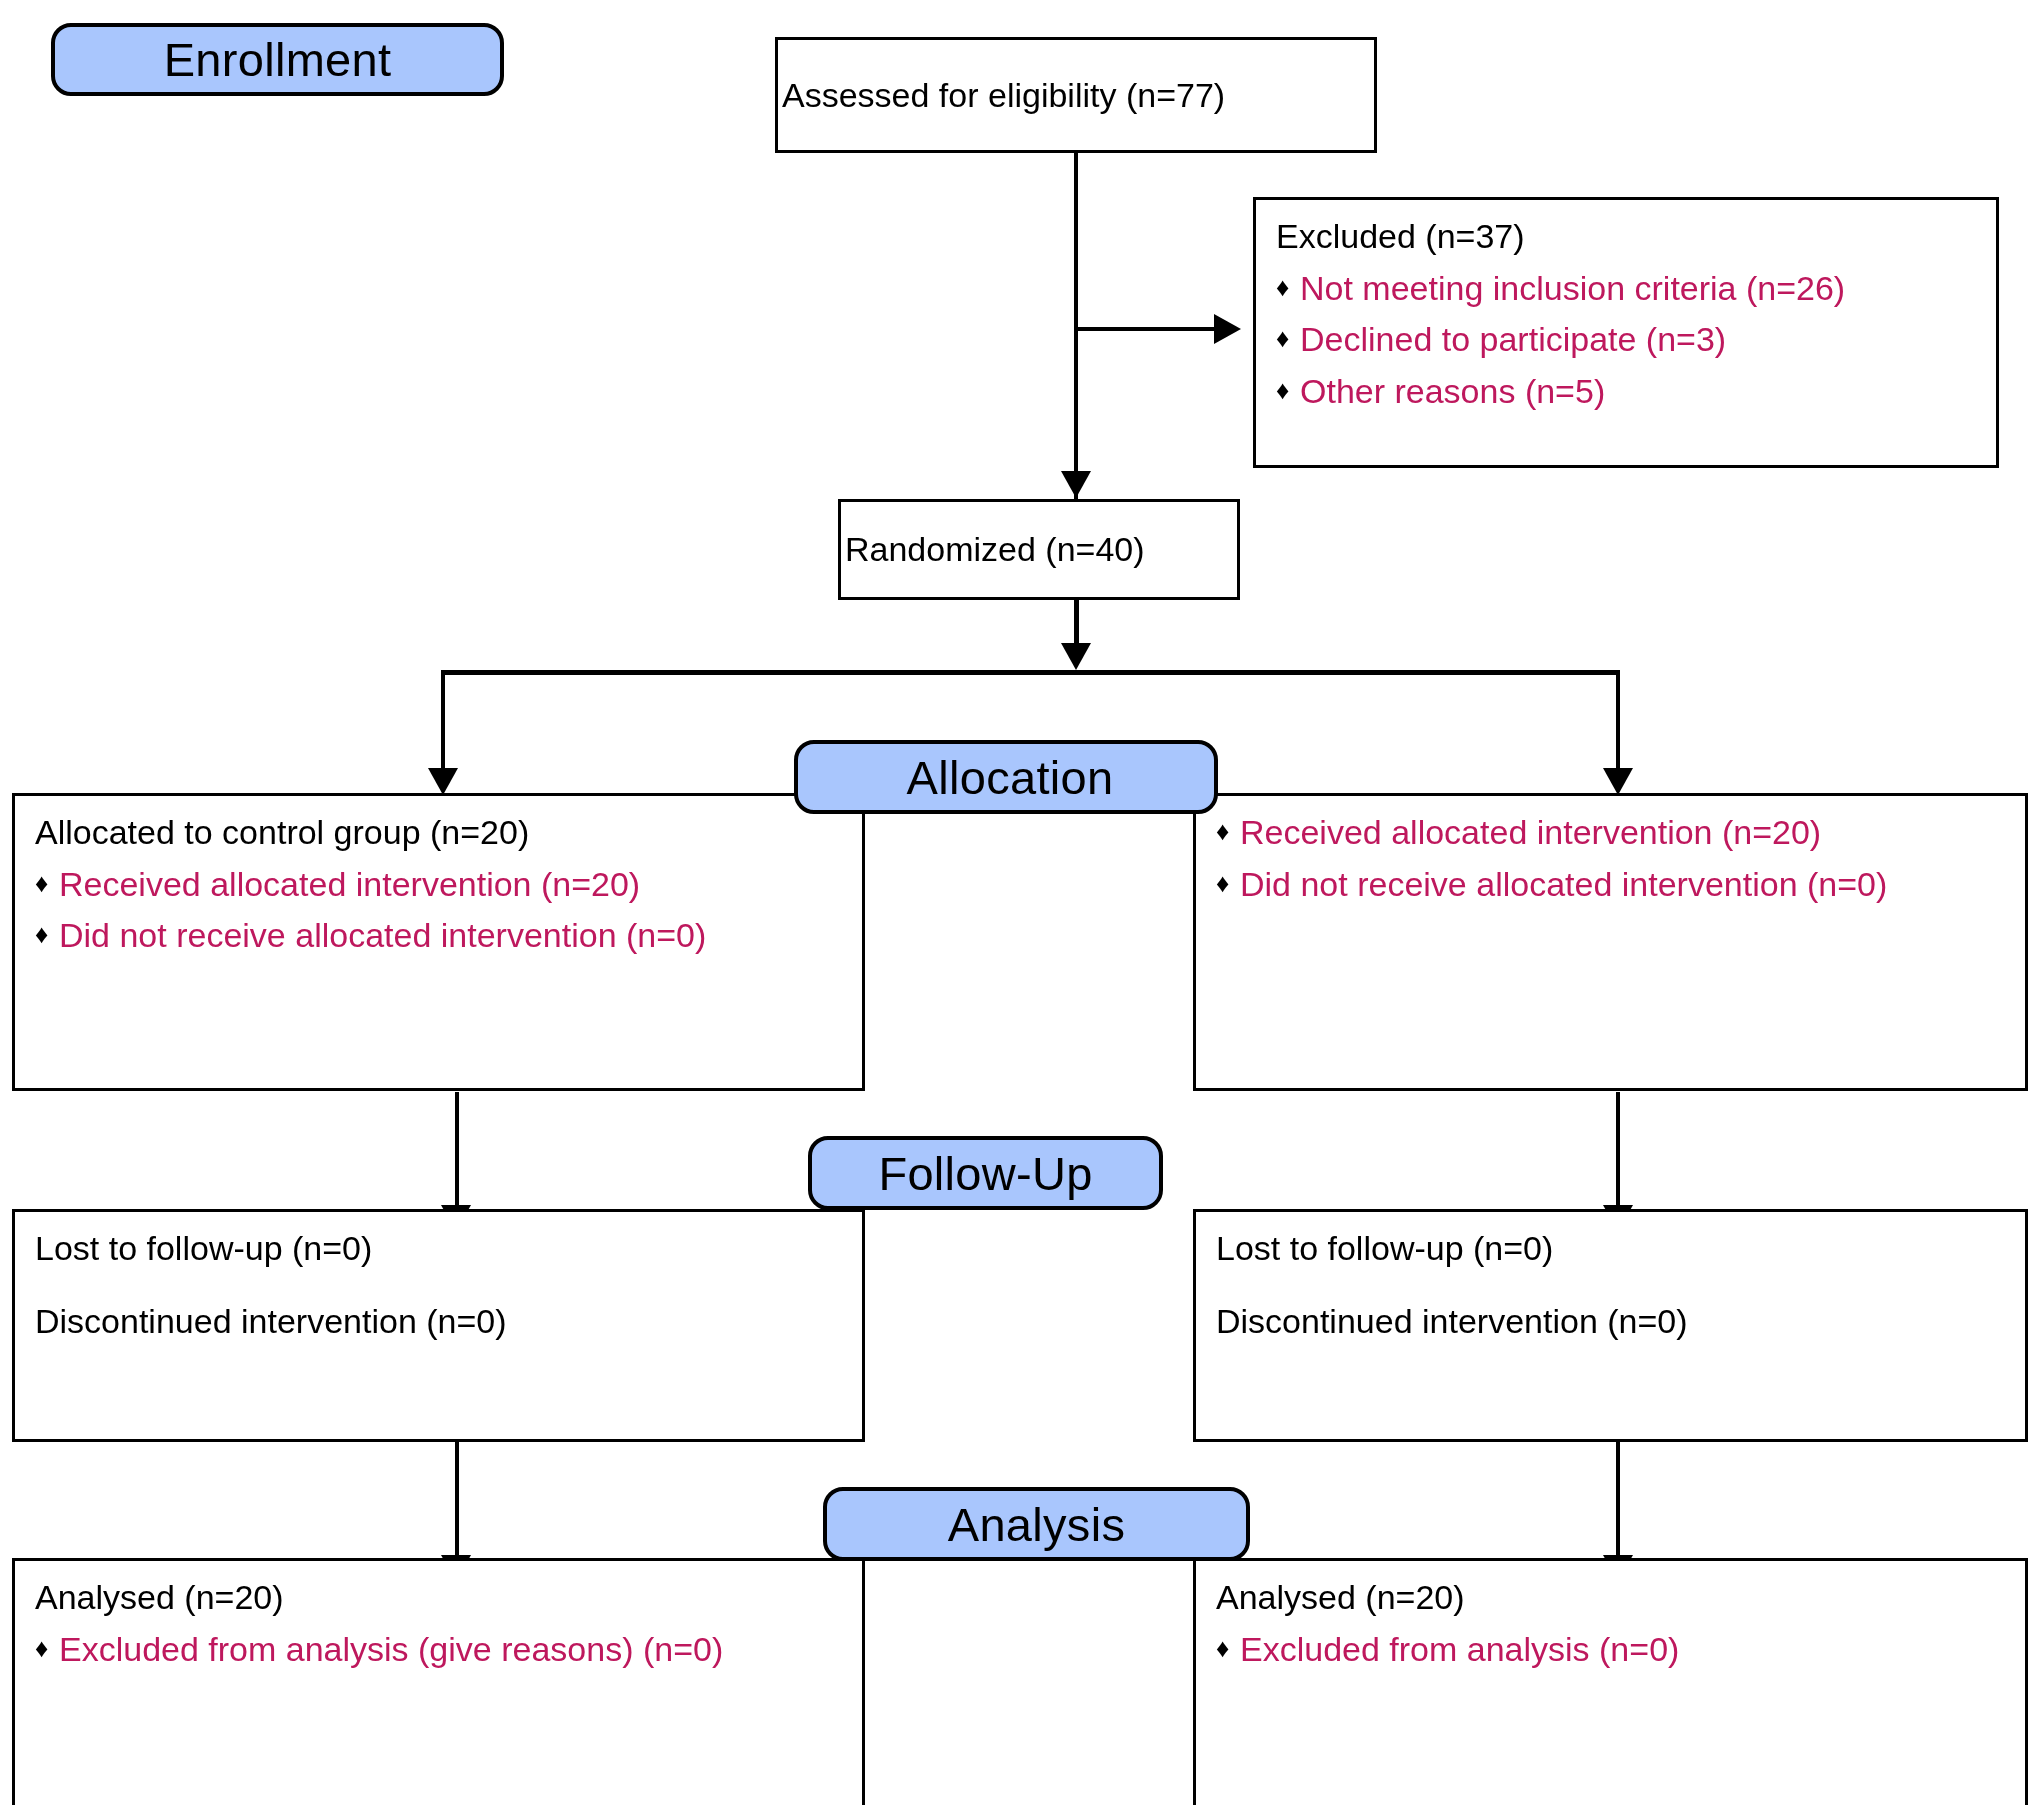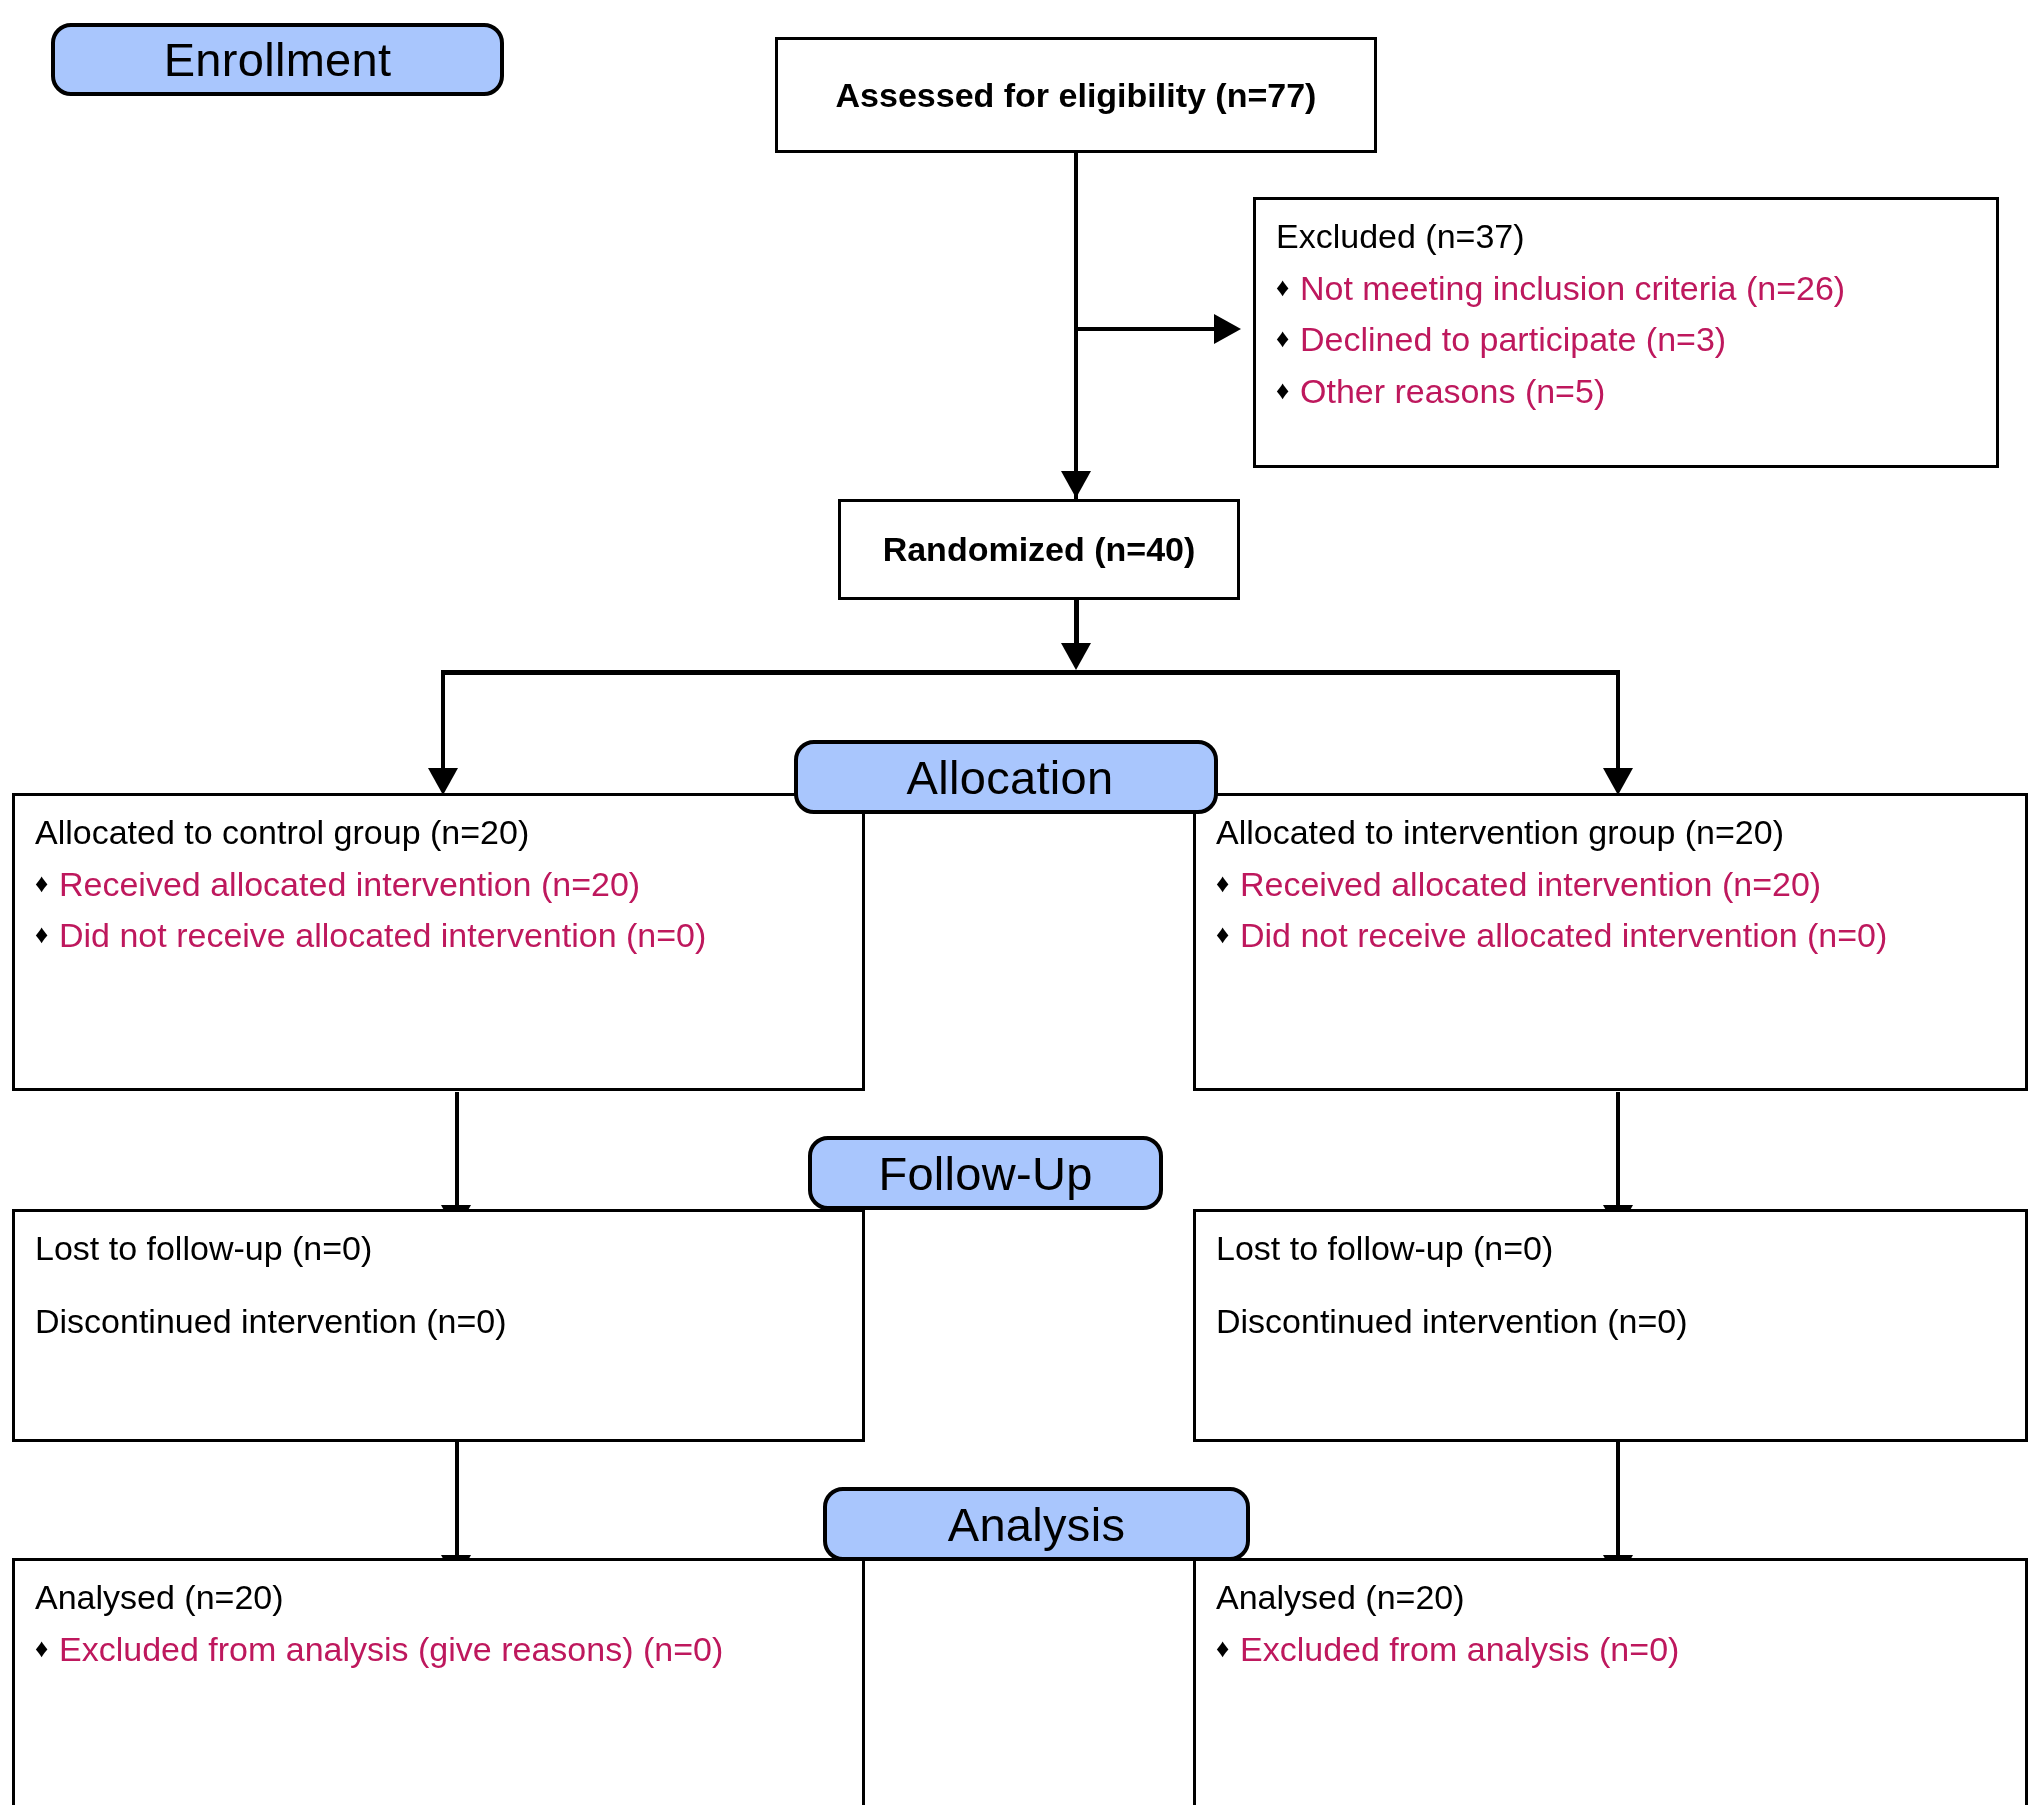--- a/index.html
+++ b/index.html
@@ -48,24 +48,22 @@
   }
   .box-inner {
     position: absolute;
     left: 0; right: 0; top: 0;
     padding: 18px 20px;
     box-sizing: border-box;
   }
   .box-center {
     display: flex;
     align-items: center;
-    justify-content: center;
     height: 100%;
-    padding: 12px;
-    font-weight: bold;
+    padding: 4px;
   }
   .txt {
     color: #000000;
     font-size: 34px;
     line-height: 1.06;
     white-space: nowrap;
   }
   .txt-head {
     margin: 0 0 15.5px 0;
   }
@@ -187,21 +185,20 @@
       </div>
       <div class="bullet-row">
         <span class="bullet-glyph">♦</span>
         <span class="bullet-text">Did not receive allocated intervention  (n=0)</span>
       </div>
     </div>
   </div>
 
   <div class="box" style="left:1193px; top:793px; width:835px; height:298px;">
     <div class="box-inner">
-      <div class="txt txt-head">Allocated to intervention group (n=20)</div>
       <div class="bullet-row">
         <span class="bullet-glyph">♦</span>
         <span class="bullet-text">Received allocated intervention (n=20)</span>
       </div>
       <div class="bullet-row">
         <span class="bullet-glyph">♦</span>
         <span class="bullet-text">Did not receive allocated intervention  (n=0)</span>
       </div>
     </div>
   </div>

